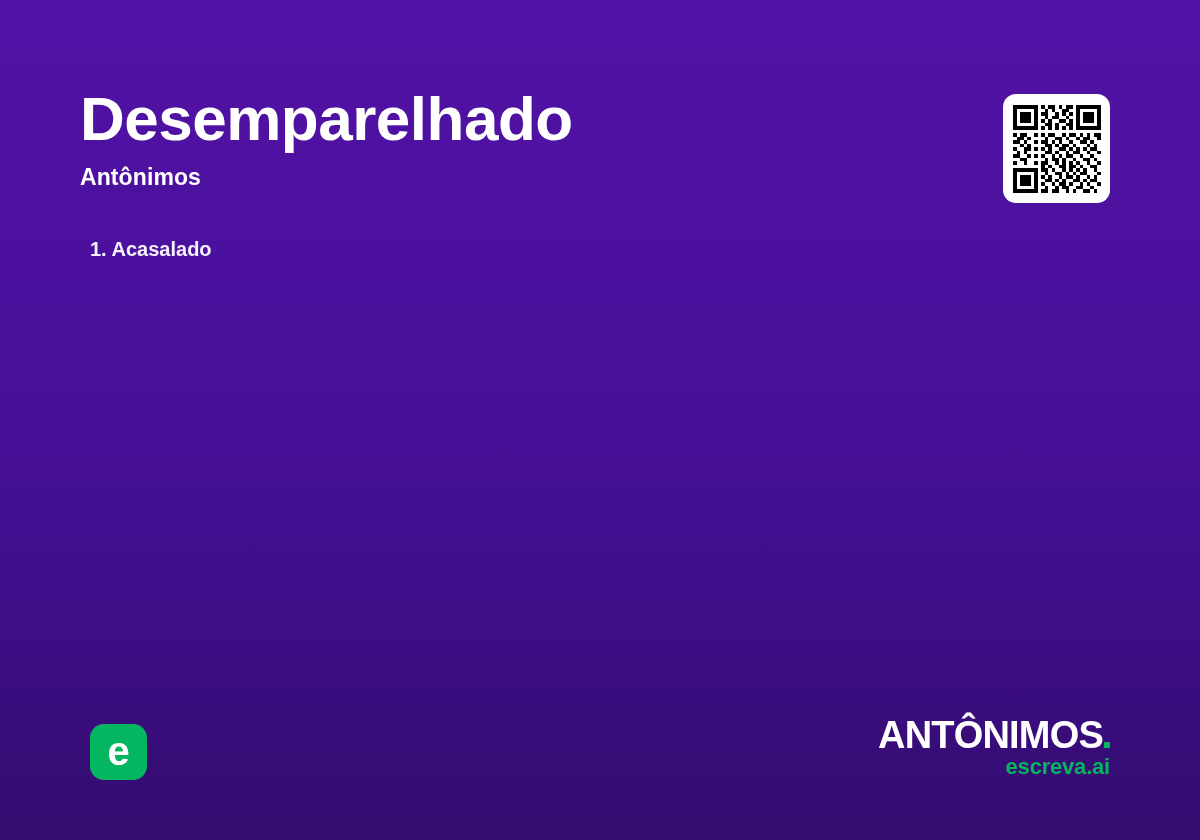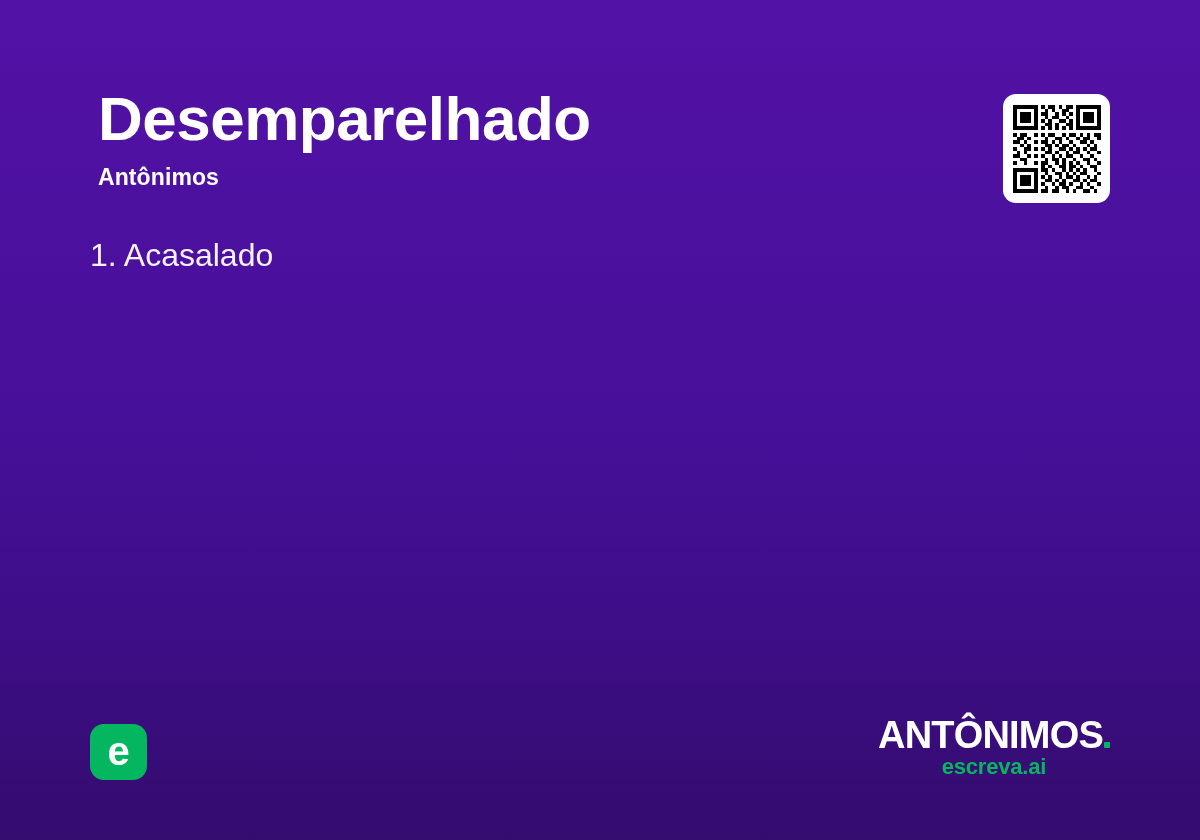--- a/index.html
+++ b/index.html
@@ -25,21 +25,21 @@
   }
 
   .card {
     position: absolute;
     inset: 0;
   }
 
   
   .header {
     position: absolute;
-    left: 98px;
+    left: 80px;
     top: 86px;
     width: 860px;
   }
 
   .word-title {
     font-size: 62px;
     font-weight: 700;
     line-height: 1.06;
     letter-spacing: -0.5px;
     color: #ffffff;
@@ -58,22 +58,22 @@
   
   .term-list {
     position: absolute;
     left: 90px;
     top: 238px;
     width: 800px;
     list-style: none;
   }
 
   .term-item {
-    font-size: 32px;
-    font-weight: 400;
+    font-size: 20px;
+    font-weight: 700;
     color: #f4f1fb;
     line-height: 1.1;
     margin-bottom: 36px;
     white-space: nowrap;
   }
 
   .term-index { color: #f4f1fb; }
   .term-label { color: #f4f1fb; }
 
   
@@ -147,21 +147,20 @@
     margin-left: 1px;
   }
 
   .brand-wordmark-sub {
     margin-top: 2px;
     font-size: 22px;
     font-weight: 700;
     letter-spacing: -0.2px;
     color: #04B65F;
     line-height: 1;
-    text-align: center;
   }
 </style>
 </head>
 <body>
 
 <div class="card">
 
   <div class="header">
     <div class="word-title">Desemparelhado</div>
     <div class="word-subtitle">Antônimos</div>

